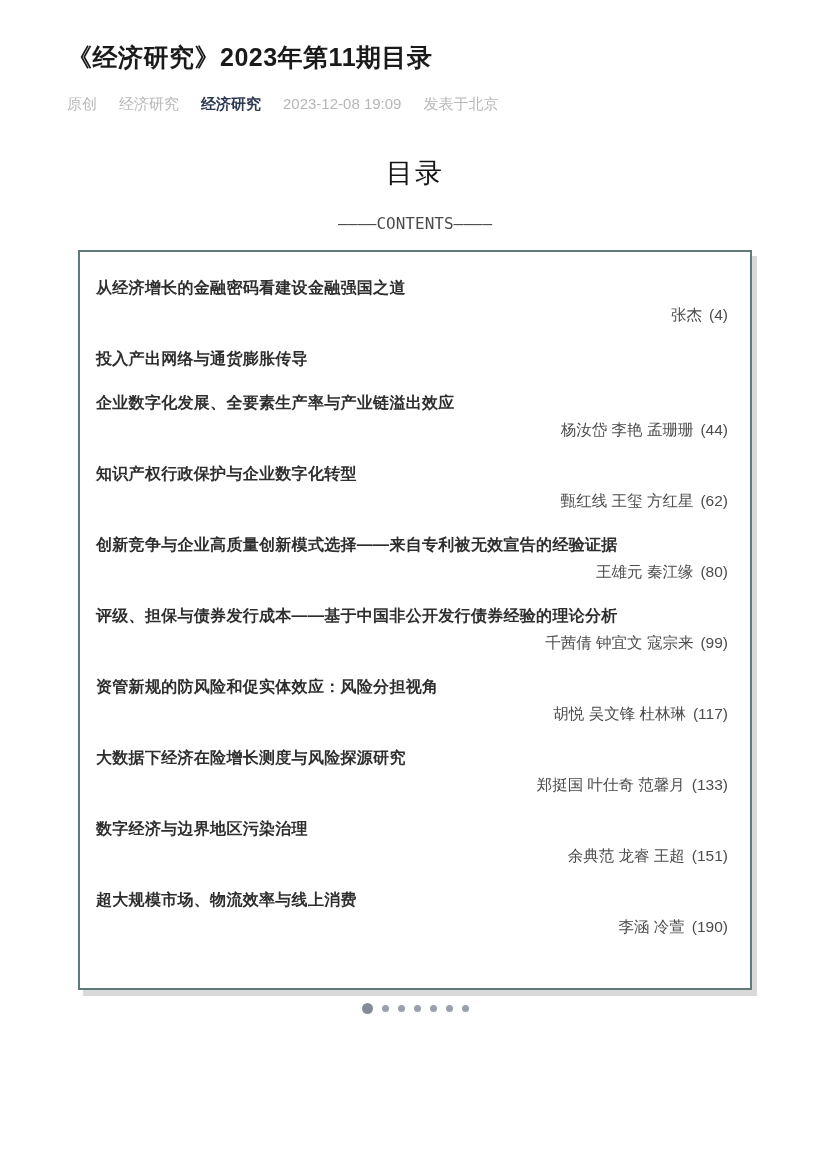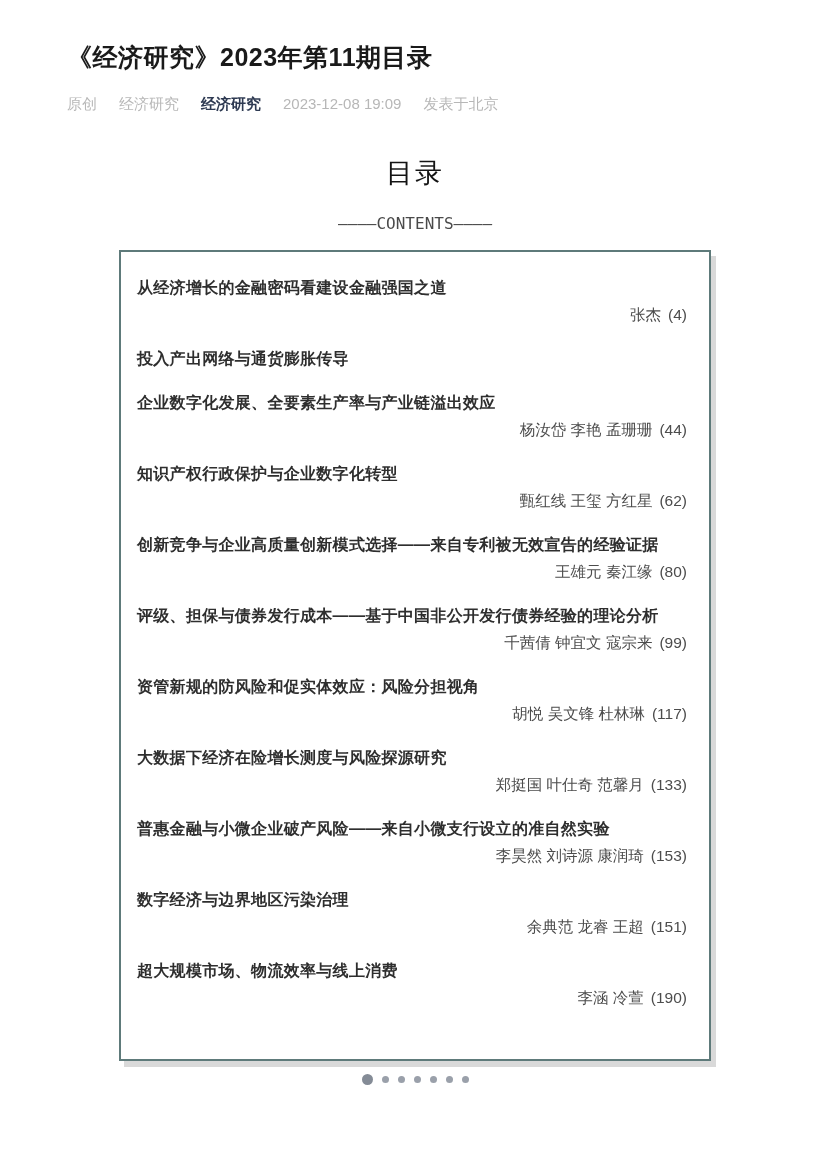--- a/index.html
+++ b/index.html
@@ -50,21 +50,21 @@
     font-family: "DejaVu Sans Mono", monospace;
     font-size: 16px;
     color: #4a4a4a;
     margin-top: 23px;
     letter-spacing: 0;
     white-space: nowrap;
   }
 
   
   .toc-box {
-    width: 592px;
+    width: 674px;
     margin: 17px auto 0 auto;
     background: #ffffff;
     border: 2px solid var(--box-border, #5e7a7a);
     box-shadow: 5px 6px 0 var(--box-shadow, #d9d9d9);
     padding: 25px 22px 50px 16px;
   }
   .entry { margin-bottom: 22px; }
   .entry:last-child { margin-bottom: 0; }
   .entry-title {
     font-size: 16px;
@@ -156,24 +156,20 @@
     <div class="entry">
       <div class="entry-title">资管新规的防风险和促实体效应：风险分担视角</div>
       <div class="entry-byline"><span>胡悦 吴文锋 杜林琳</span><span class="entry-page">(117)</span></div>
     </div>
 
     <div class="entry">
       <div class="entry-title">大数据下经济在险增长测度与风险探源研究</div>
       <div class="entry-byline"><span>郑挺国 叶仕奇 范馨月</span><span class="entry-page">(133)</span></div>
     </div>
 
-    <div class="entry">
-      <div class="entry-title">普惠金融与小微企业破产风险——来自小微支行设立的准自然实验</div>
-      <div class="entry-byline"><span>李昊然 刘诗源 康润琦</span><span class="entry-page">(153)</span></div>
-    </div>
 
     <div class="entry">
       <div class="entry-title">数字经济与边界地区污染治理</div>
       <div class="entry-byline"><span>余典范 龙睿 王超</span><span class="entry-page">(151)</span></div>
     </div>
 
     <div class="entry">
       <div class="entry-title">超大规模市场、物流效率与线上消费</div>
       <div class="entry-byline"><span>李涵 冷萱</span><span class="entry-page">(190)</span></div>
     </div>

